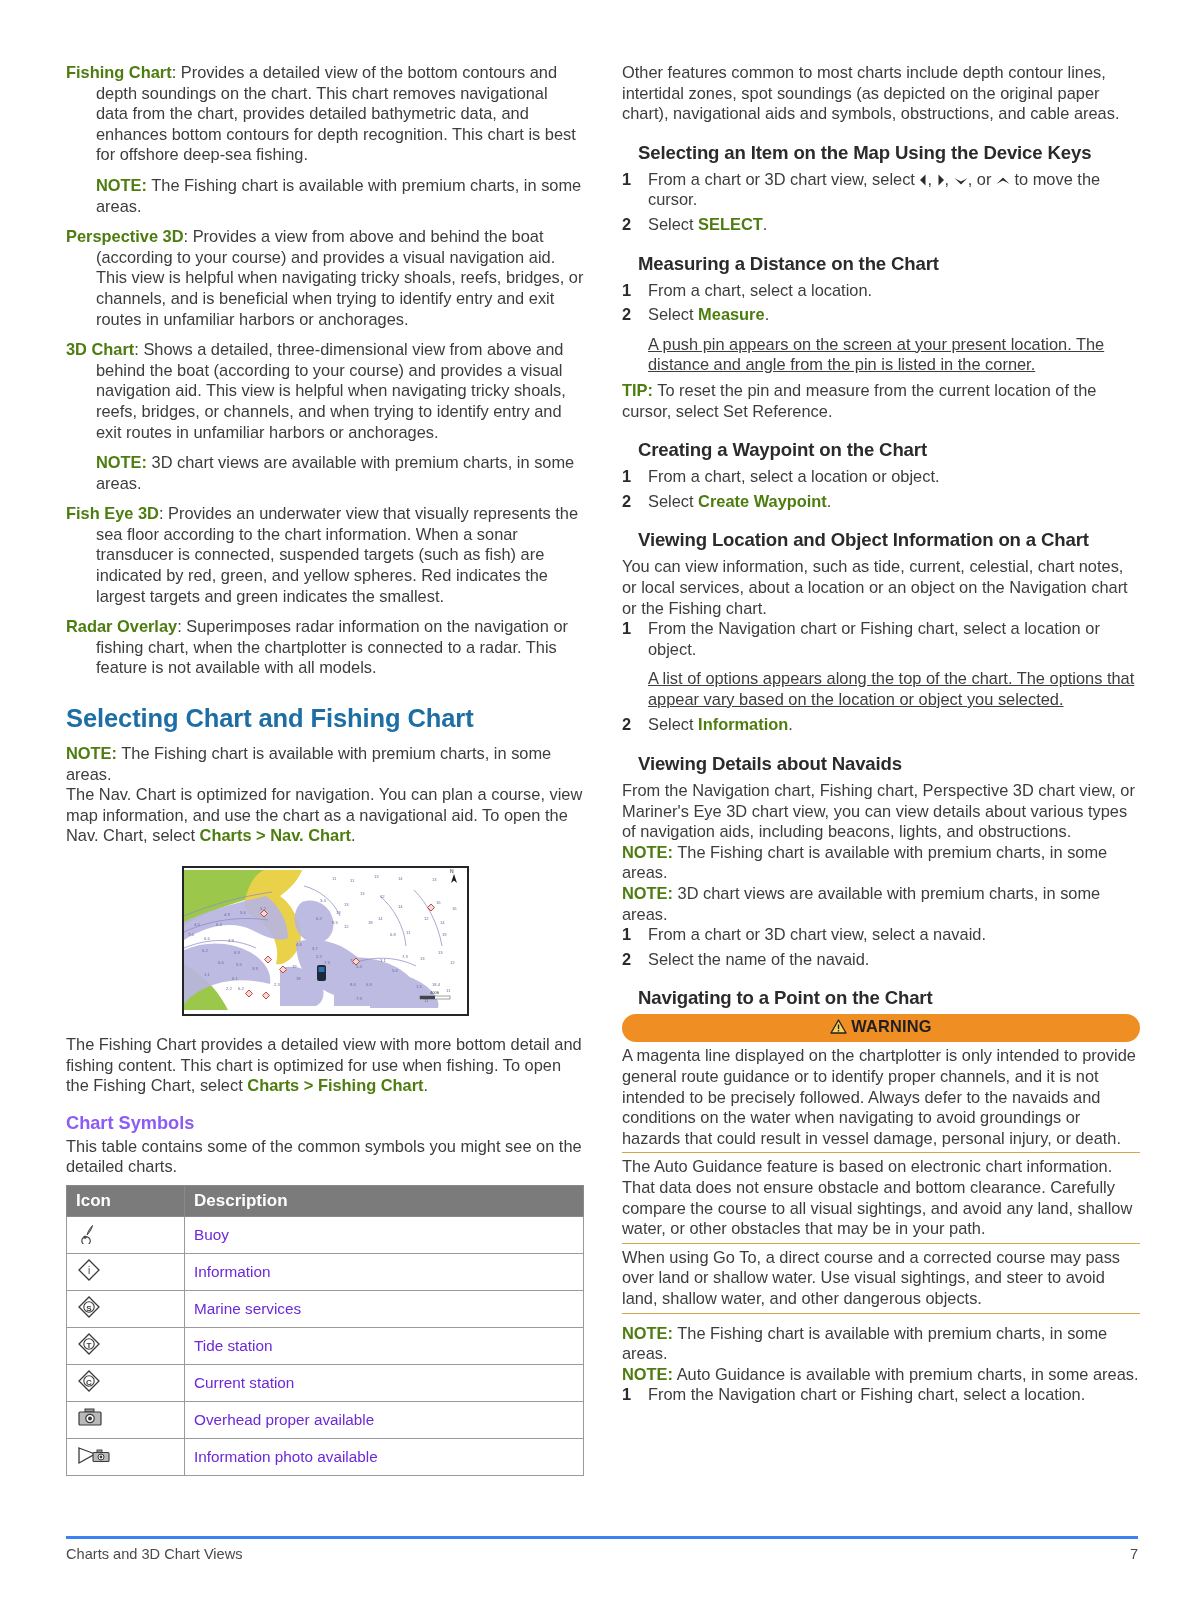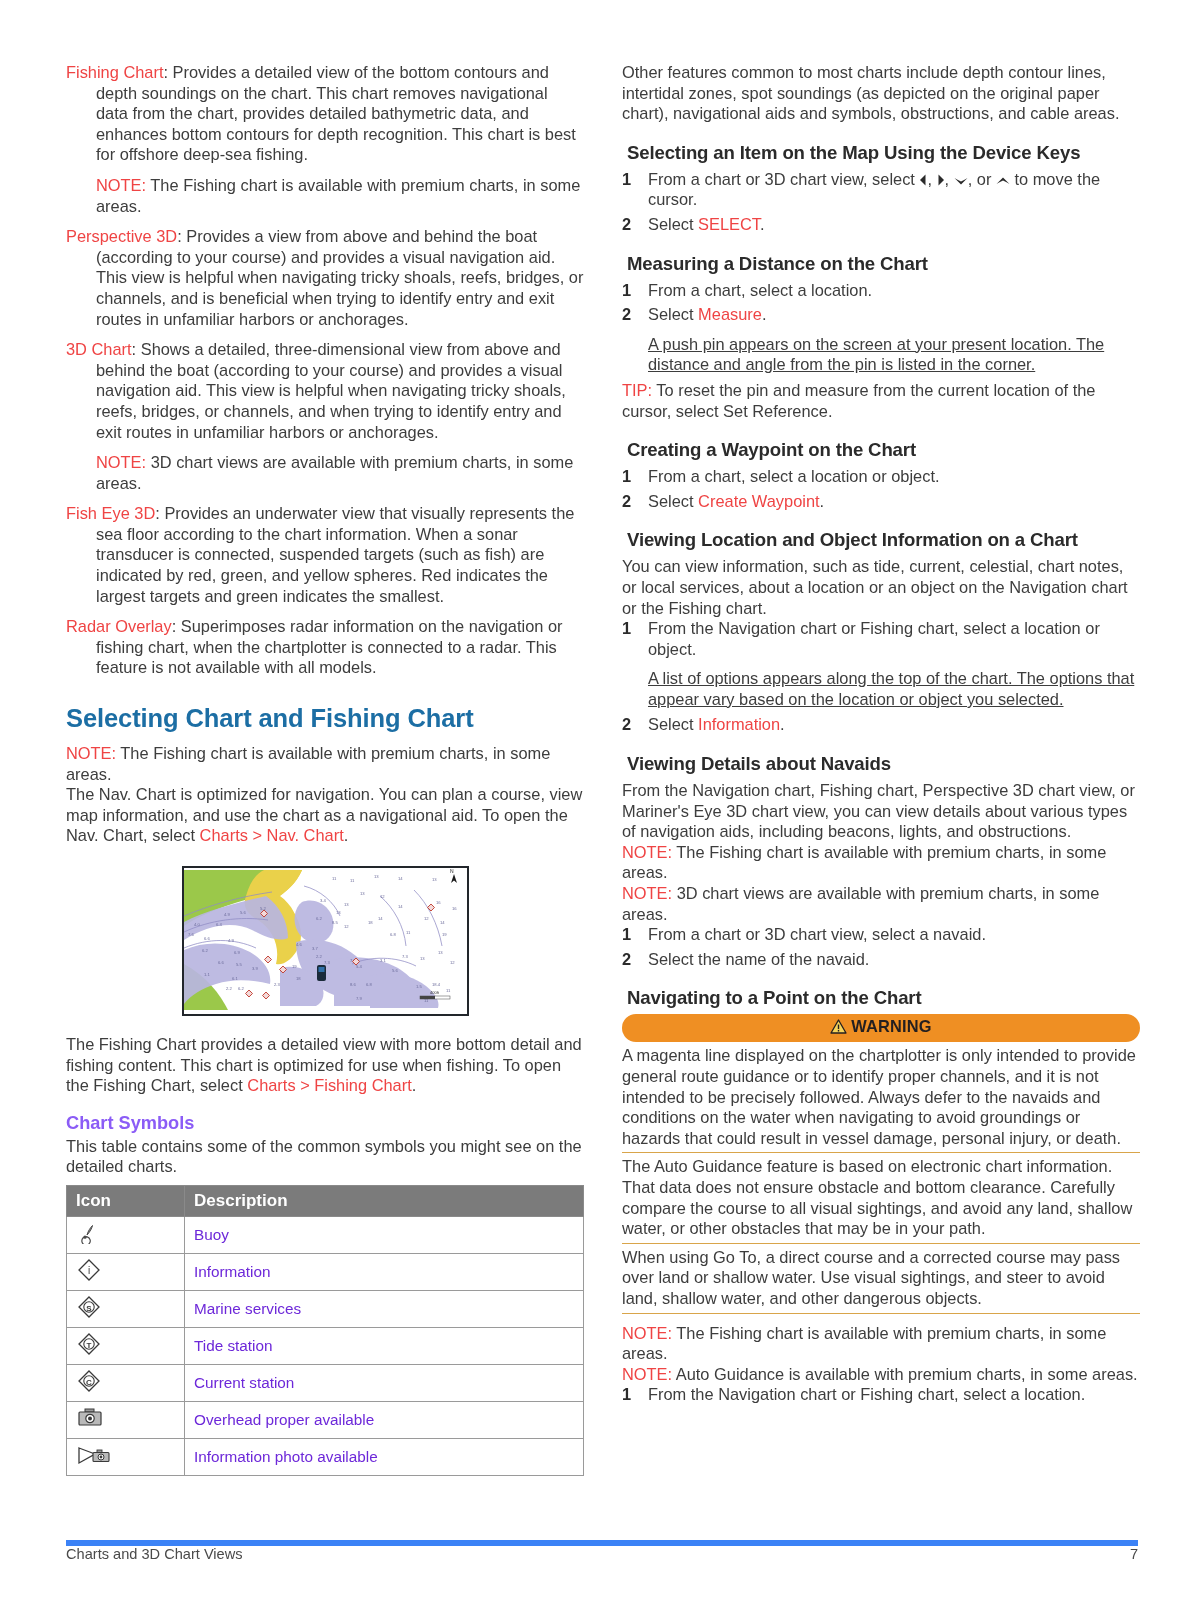--- a/index.html
+++ b/index.html
@@ -33,21 +33,21 @@
   
   p, li, div.txt {
     font-size: 16.4px;
     line-height: 20.6px;
     margin: 0;
     color: #3d3d3d;
   }
   .para {
     margin-bottom: 11px;
   }
-  b, strong, .b { font-weight: normal; color: #ef4444; }
+  b, strong, .b { font-weight: bold; color: #4d7c0f; }
 
   
   .defitem {
     margin-bottom: 10px;
   }
   .defitem > .defbody {
     padding-left: 30px;
     text-indent: -30px;
   }
   .defitem .sub {
@@ -63,21 +63,21 @@
     line-height: 29px;
     font-weight: bold;
     margin: 26px 0 10px 0;
     letter-spacing: -0.1px;
   }
   h2.sec {
     font-size: 18.6px;
     line-height: 22px;
     font-weight: bold;
     color: #2b2b2b;
-    margin: 18px 0 5px 5px;
+    margin: 18px 0 5px 16px;
     letter-spacing: -0.15px;
   }
   h3.sub {
     font-size: 18.2px;
     line-height: 22px;
     font-weight: bold;
     color: #8b5cf6;
     margin: 16px 0 2px 0;
   }
 
@@ -181,22 +181,22 @@
   .warnsep {
     border-top: 1px solid #d9a54a;
   }
 
   
   .footer {
     position: absolute;
     left: 66px;
     right: 66px;
     bottom: 38px;
-    border-top: 6px solid #3b82f6;
-    padding-top: 0;
+    border-top: 3px solid #3b82f6;
+    padding-top: 7px;
     display: flex;
     justify-content: space-between;
     font-size: 14.6px;
     color: #4a4a4a;
   }
 </style>
 </head>
 <body>
 
 <div class="page">

